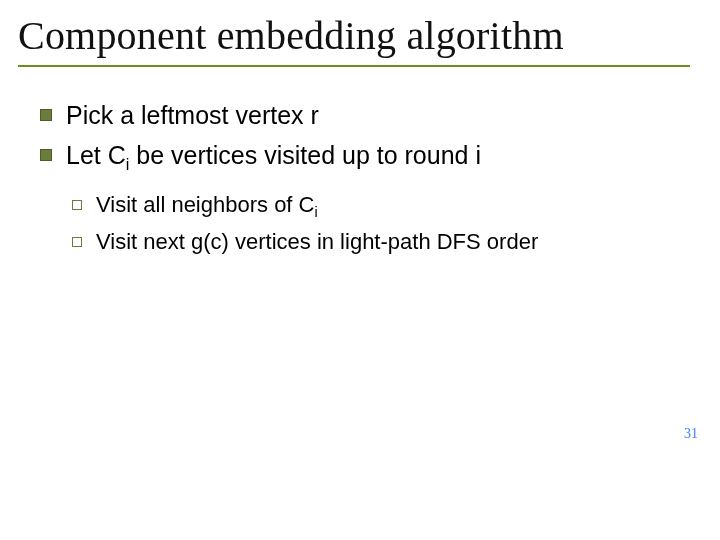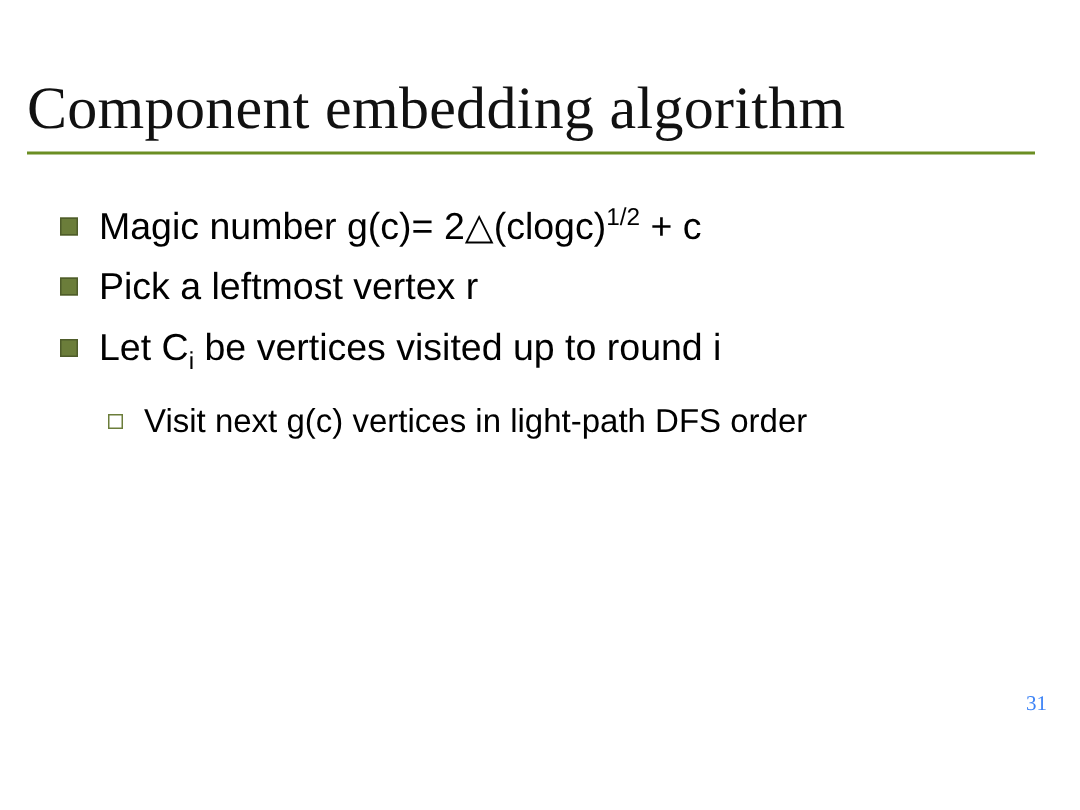--- a/index.html
+++ b/index.html
@@ -12,21 +12,20 @@
     color: #000000;
     position: relative;
     overflow: hidden;
   }
   .slide {
     box-sizing: border-box;
     width: 720px;
     height: 456px;
     padding: 12px 30px 2px 18px;
     position: relative;
-    margin-top: 36px;
   }
   .title-wrap {
     border-bottom: 2px solid #6b8e23; 
     padding-bottom: 6px;
     margin-bottom: 30px;
   }
   .title {
     font-family: Garamond, "Times New Roman", Georgia, serif;
     font-size: 40px;
     font-weight: 400;
@@ -101,32 +100,30 @@
 <body>
 
 <div class="slide">
 
   <div class="title-wrap">
     <div class="title">Component embedding algorithm</div>
   </div>
 
   <ul class="level1">
     <li>
-      <span class="nowrap">
-        <span>Magic number g(c)= 2</span><span>△</span><span>(clogc)</span><sup>1/2</sup><span> + c</span>
-      </span>
-    </li>
-    <li>
       <span>Pick a leftmost vertex r</span>
     </li>
     <li>
       <span>Let C</span><sub>i</sub><span> be vertices visited up to round i</span>
     </li>
   </ul>
 
   <ul class="level2">
     <li>
+      <span>Visit all neighbors of C</span><sub>i</sub><span></span>
+    </li>
+    <li>
       <span>Visit next g(c) vertices in light-path DFS order</span>
     </li>
   </ul>
 
   <div class="page-num">31</div>
 </div>
 
 </body></html>

